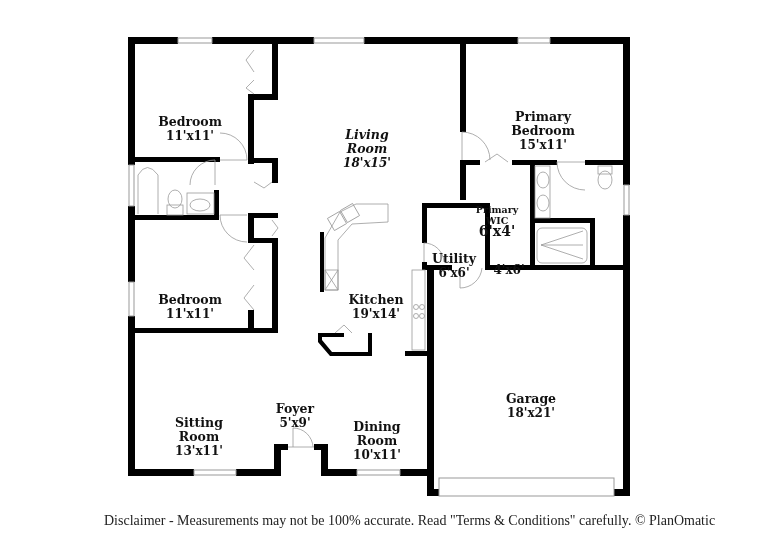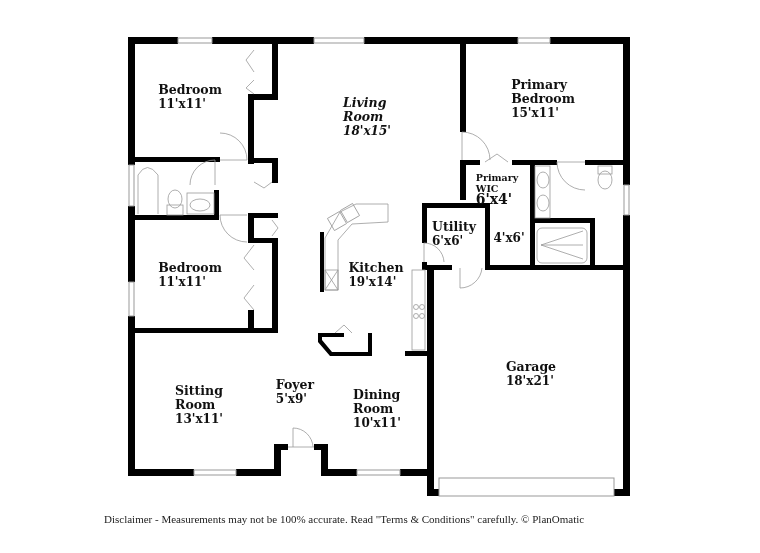--- a/index.html
+++ b/index.html
@@ -1,32 +1,33 @@
 <!DOCTYPE html>
 <html><head>
   <meta charset="utf-8">
   <style>
     html, body { margin: 0; padding: 0; background: #ffffff; }
     body { width: 760px; height: 553px; position: relative; overflow: hidden; font-family: "DejaVu Serif", "Liberation Serif", serif; }
     #plan { position: absolute; left: 0; top: 0; width: 760px; height: 553px; }
     .room-label {
-      position: absolute; text-align: left; color: #111;
+      position: absolute; text-align: center; color: #111;
       font-family: "DejaVu Serif", "Liberation Serif", serif;
       font-weight: bold; font-size: 12.5px; line-height: 14px;
       transform: translateX(-50%);
       white-space: nowrap;
+      margin-top: 32px;
     }
     .room-label .dim { display: block; font-size: 12px; }
     .room-label .name { display: block; }
     .room-label.small { font-size: 9.5px; line-height: 11px; }
     .room-label.small .dim { font-size: 14px; }
     .disclaimer {
       position: absolute; left: 104px; top: 513px; width: 556px;
       font-family: "Liberation Serif", "DejaVu Serif", serif;
-      font-size: 11px; color: #222; white-space: nowrap;
+      font-size: 14px; color: #222; white-space: nowrap;
     }
   </style>
 </head>
 <body>
 
 <svg id="plan" viewBox="0 0 760 553" xmlns="http://www.w3.org/2000/svg">
   <g fill="#000">
 
     <rect x="128" y="37" width="50" height="7"></rect>
     <rect x="212" y="37" width="102" height="7"></rect>
@@ -220,21 +221,21 @@
   <span class="name">Garage</span>
   <span class="dim">18'x21'</span>
 </div>
 
 <div class="room-label" style="left:199px; top:384px;">
   <span class="name">Sitting</span>
   <span class="name">Room</span>
   <span class="dim">13'x11'</span>
 </div>
 
-<div class="room-label" style="left:295px; top:378px;">
+<div class="room-label" style="left:295px; top:370px;">
   <span class="name">Foyer</span>
   <span class="dim">5'x9'</span>
 </div>
 
 <div class="room-label" style="left:377px; top:388px;">
   <span class="name">Dining</span>
   <span class="name">Room</span>
   <span class="dim">10'x11'</span>
 </div>
 

